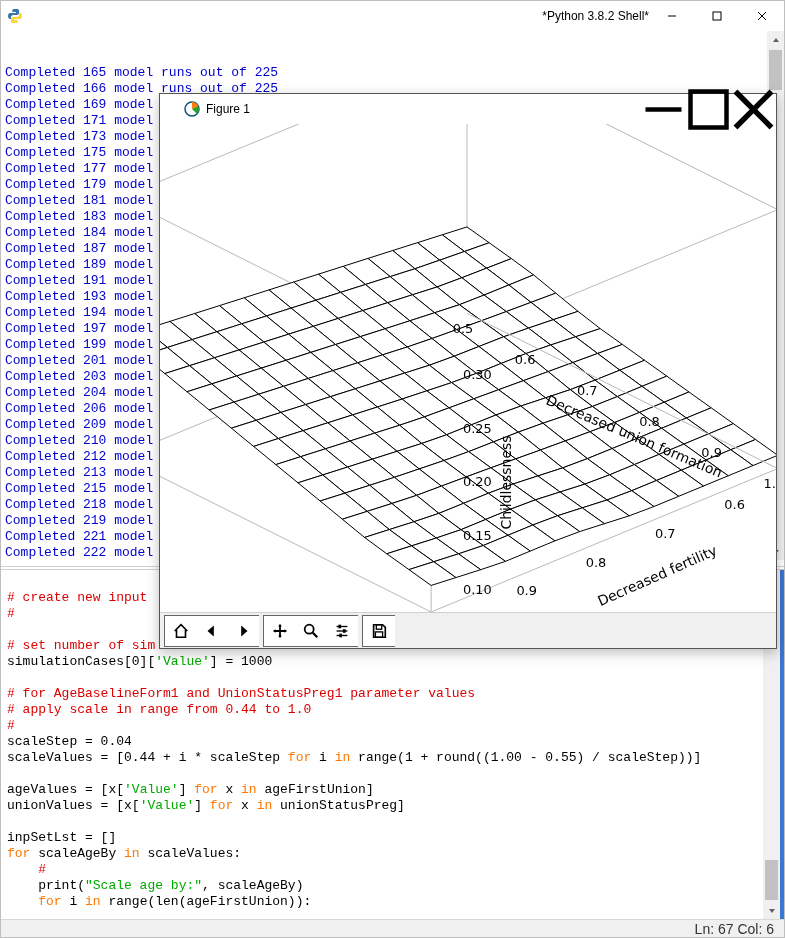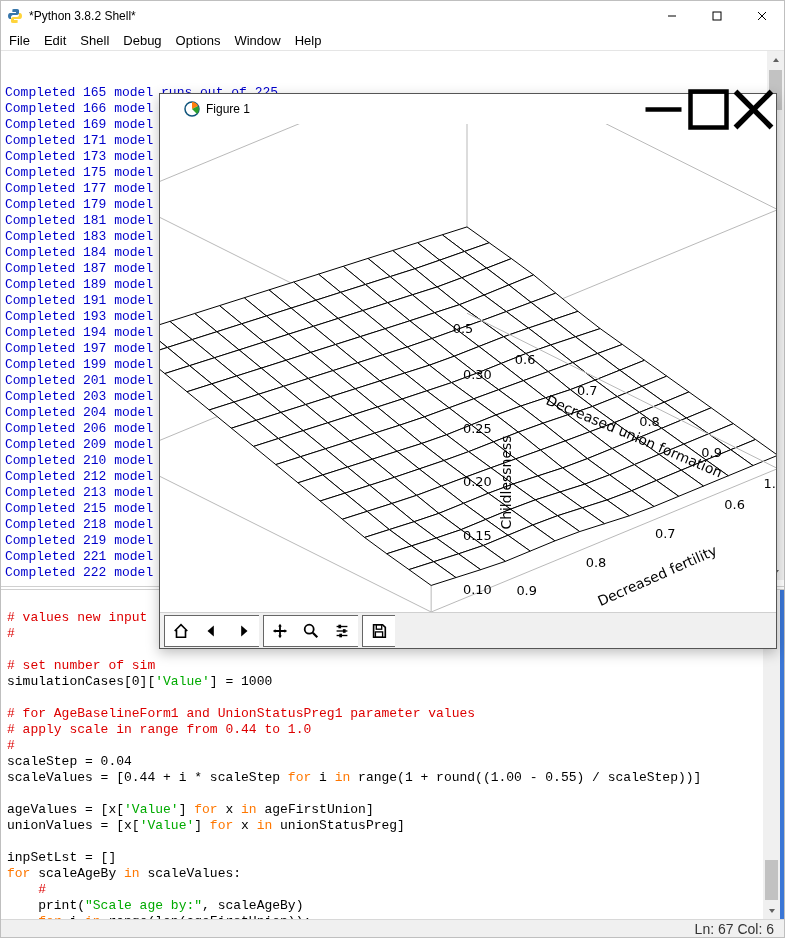--- a/index.html
+++ b/index.html
@@ -1,18 +1,18 @@
 <!DOCTYPE html>
 <html><head>
 <meta charset="utf-8">
 <style>
   * { box-sizing: border-box; margin: 0; padding: 0; }
   html, body { width: 785px; height: 938px; font-family: "Segoe UI", Tahoma, sans-serif; font-size: 12px; background: #fff; overflow: hidden; }
   .main-window { width: 785px; height: 938px; position: relative; border: 1px solid #bfbfbf; background: #fff; display: flex; flex-direction: column; }
-  .titlebar { height: 30px; background: #fff; display: flex; align-items: center; padding-left: 6px; }
+  .titlebar { height: 30px; background: #fff; display: flex; align-items: center; padding-left: 6px; text-align: right; }
   .titlebar .icon-py { width: 16px; height: 16px; margin-right: 6px; }
   .titlebar .title { flex: 1; font-size: 12px; color: #000; }
   .titlebar .buttons { display: flex; }
   .titlebar .btn { width: 45px; height: 30px; display: flex; align-items: center; justify-content: center; }
   .titlebar .btn svg { width: 10px; height: 10px; }
   .menubar { height: 20px; display: flex; align-items: center; padding-left: 8px; gap: 14px; color: #000; font-size: 13px; border-bottom: 1px solid #e5e5e5; }
   .menubar span { cursor: default; }
   .content-area { flex: 1; display: flex; flex-direction: column; position: relative; overflow: hidden; }
   .shell-output { flex: 0 0 535px; overflow: hidden; position: relative; font-family: "Courier New", monospace; font-size: 13px; line-height: 16px; color: #0000cc; padding: 2px 4px; white-space: pre; border-bottom: 6px solid #fff; }
   .shell-output .line { color: #0000cc; }
@@ -72,47 +72,38 @@
         </div>
       <div class="btn">
           <svg viewBox="0 0 10 10">
             <line x1="1" y1="1" x2="9" y2="9" stroke="#000" stroke-width="1"></line>
             <line x1="9" y1="1" x2="1" y2="9" stroke="#000" stroke-width="1"></line>
           </svg>
         </div>
     </div>
   </div>
 
-  <div class="menubar">
-    <span>File</span>
-    <span>Edit</span>
-    <span>Shell</span>
-    <span>Debug</span>
-    <span>Options</span>
-    <span>Window</span>
-    <span>Help</span>
-  </div>
 
   <div class="content-area">
     <div class="shell-output" id="shell-lines">
       <div class="line">Completed 165 model runs out of 225</div><div class="line">Completed 166 model runs out of 225</div><div class="line">Completed 169 model runs out of 225</div><div class="line">Completed 171 model</div><div class="line">Completed 173 model</div><div class="line">Completed 175 model</div><div class="line">Completed 177 model</div><div class="line">Completed 179 model</div><div class="line">Completed 181 model</div><div class="line">Completed 183 model</div><div class="line">Completed 184 model</div><div class="line">Completed 187 model</div><div class="line">Completed 189 model</div><div class="line">Completed 191 model</div><div class="line">Completed 193 model</div><div class="line">Completed 194 model</div><div class="line">Completed 197 model</div><div class="line">Completed 199 model</div><div class="line">Completed 201 model</div><div class="line">Completed 203 model</div><div class="line">Completed 204 model</div><div class="line">Completed 206 model</div><div class="line">Completed 209 model</div><div class="line">Completed 210 model</div><div class="line">Completed 212 model</div><div class="line">Completed 213 model</div><div class="line">Completed 215 model</div><div class="line">Completed 218 model</div><div class="line">Completed 219 model</div><div class="line">Completed 221 model</div><div class="line">Completed 222 model</div><div class="line">Completed 224 model</div><div class="scrollbar">
         <div class="arrow"><svg width="10" height="10" viewBox="0 0 10 10">
               <path d="M5 3 L8 7 L2 7 Z" fill="#606060"></path>
             </svg></div>
         <div class="track"><div class="thumb"></div></div>
         <div class="arrow"><svg width="10" height="10" viewBox="0 0 10 10">
               <path d="M5 7 L8 3 L2 3 Z" fill="#606060"></path>
             </svg></div>
       </div>
     </div>
 
     <div class="sash"></div>
 
     <div class="editor">
-<span class="cm"># values new input</span>
+<span class="cm"># create new input</span>
 <span class="cm">#</span>
 
 <span class="cm"># set number of sim</span>
 <span class="txt">simulationCases[0][</span><span class="str">'Value'</span><span class="txt">] = 1000</span>
 
 <span class="cm"># for AgeBaselineForm1 and UnionStatusPreg1 parameter values</span>
 <span class="cm"># apply scale in range from 0.44 to 1.0</span>
 <span class="cm">#</span>
 <span class="txt">scaleStep = 0.04</span>
 <span class="txt">scaleValues = [0.44 + i * scaleStep </span><span class="kw">for</span><span class="txt"> i </span><span class="kw">in</span><span class="txt"> range(1 + round((1.00 - 0.55) / scaleStep))]</span>

